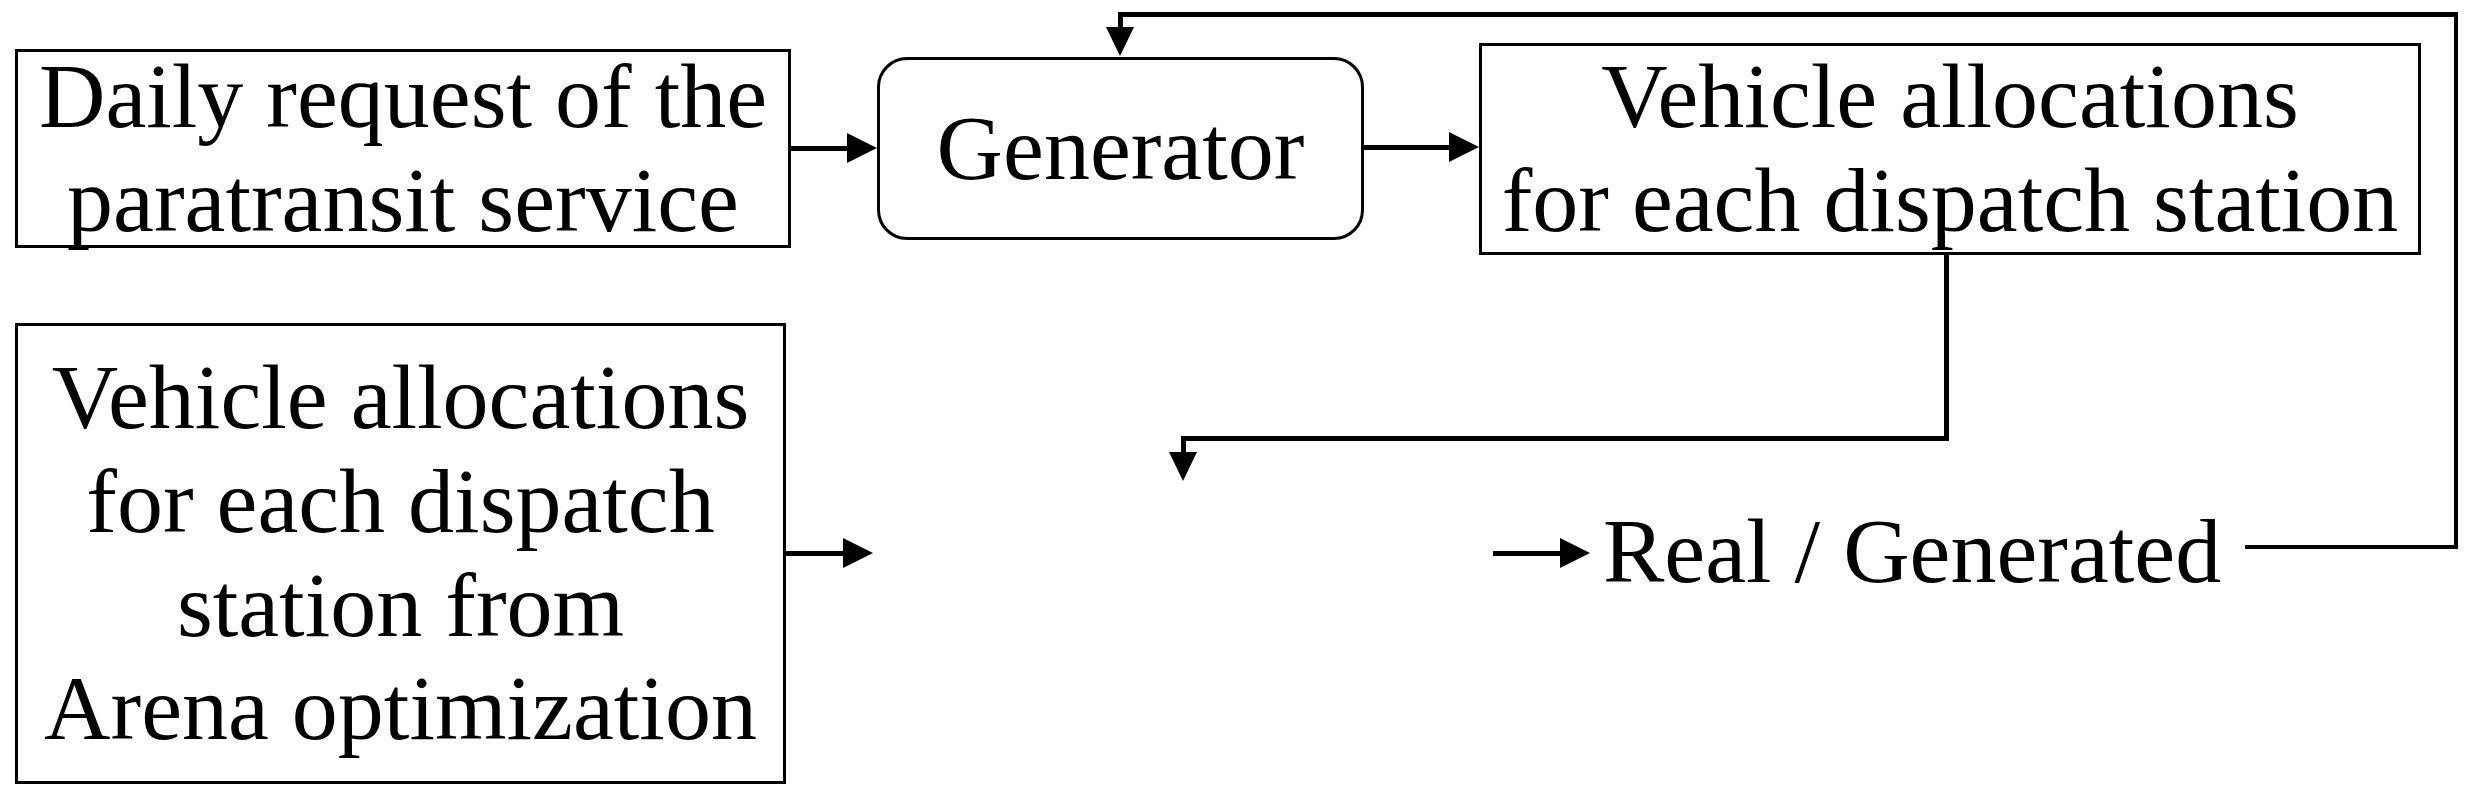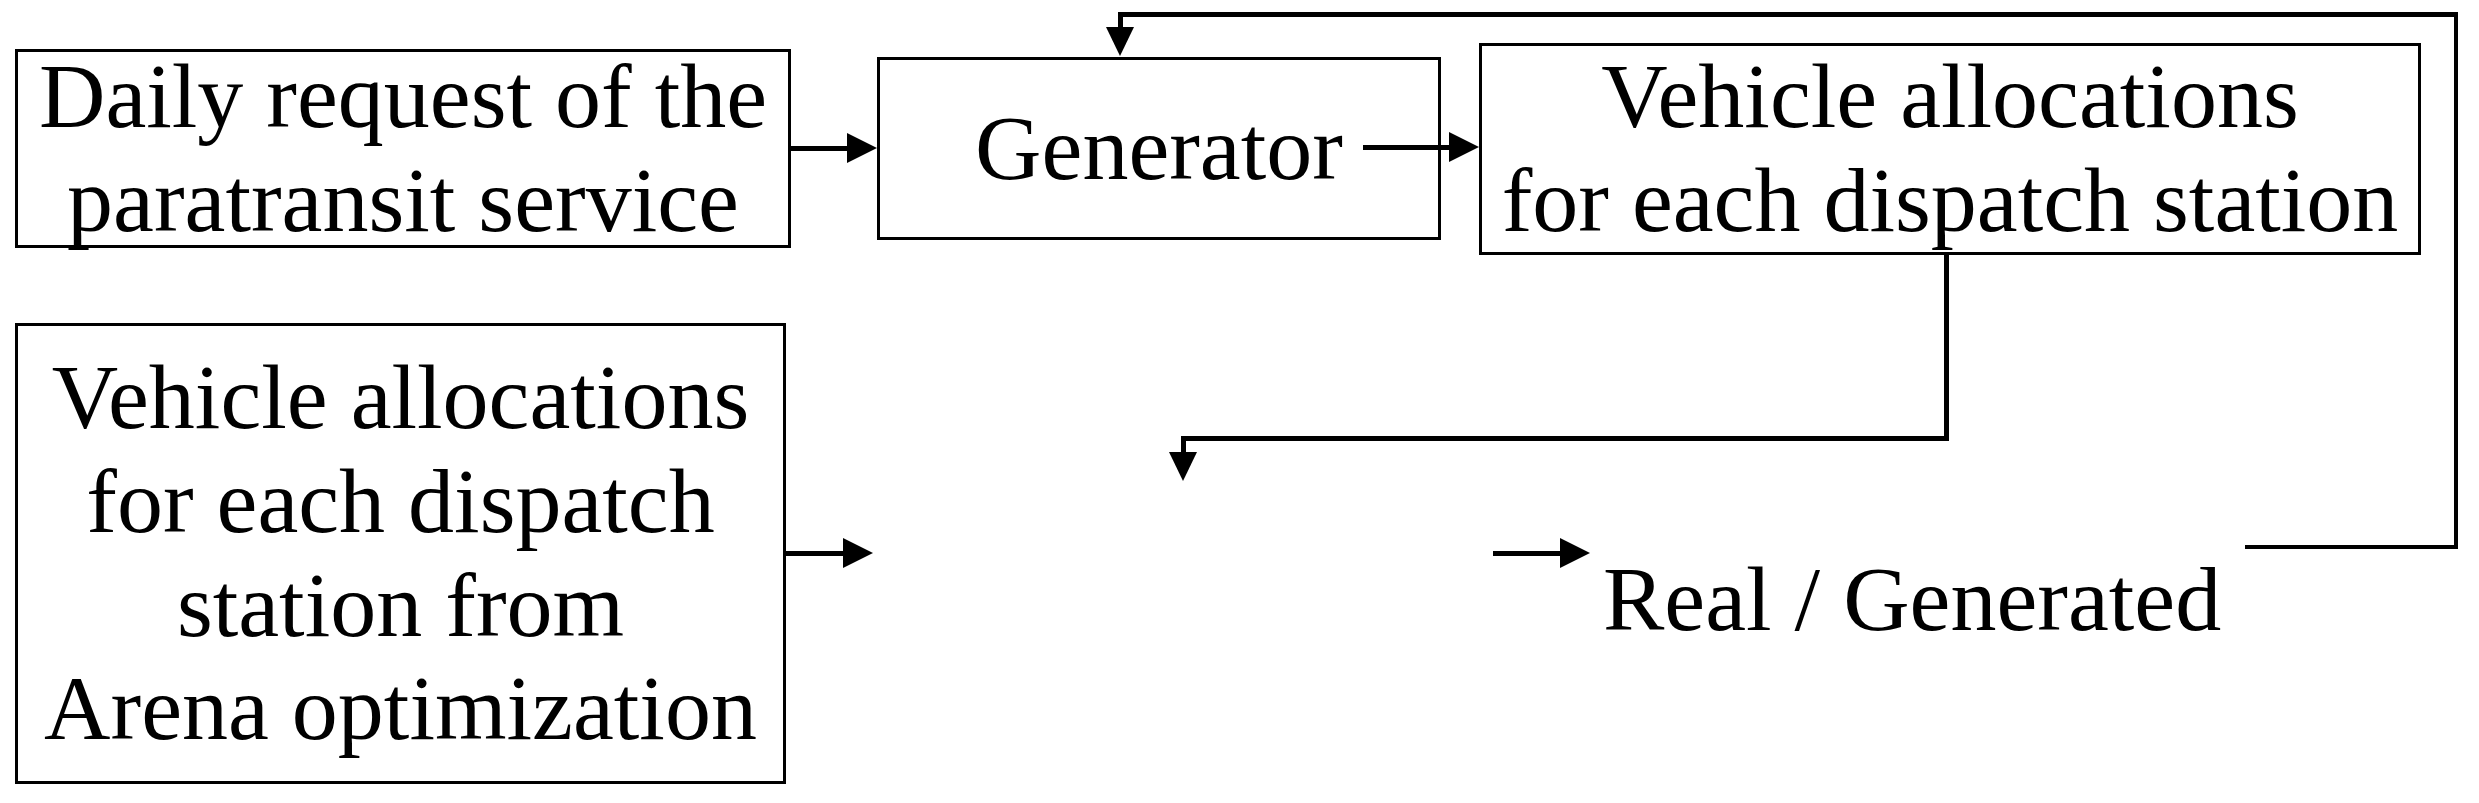--- a/index.html
+++ b/index.html
@@ -30,21 +30,20 @@
   }
   .node span {
     white-space: pre-line;
     display: block;
   }
   .free-label {
     position: absolute;
     font-size: 92px;
     line-height: 1.0;
     white-space: nowrap;
-    margin-top: 48px;
   }
   .line {
     position: absolute;
     background: #000000;
   }
   .arrow-right {
     position: absolute;
     width: 0;
     height: 0;
     border-top: 15px solid transparent;
@@ -55,21 +54,21 @@
     position: absolute;
     width: 0;
     height: 0;
     border-left: 14px solid transparent;
     border-right: 14px solid transparent;
     border-top: 29px solid #000000;
   }
 
   
   #node-daily         { left: 15px;   top: 49px;  width: 776px; height: 199px; }
-  #node-generator     { left: 877px;  top: 57px;  width: 564px; height: 183px; }
+  #node-generator     { left: 877px;  top: 57px;  width: 487px; height: 183px; border-radius: 30px; }
   #node-vehicle-gen   { left: 1479px; top: 43px;  width: 942px; height: 212px; }
   #node-arena         { left: 15px;   top: 323px; width: 771px; height: 461px; }
   #node-discriminator { left: 873px;  top: 483px; width: 621px; height: 141px; }
   #label-real-generated { left: 1603px; top: 553px; transform: translateY(-52%); }
 
   
   #e1-line { left: 790px; top: 146px; width: 62px; height: 5px; }
   #e1-head { left: 847px; top: 133px; }
   
   #e2-line { left: 1363px; top: 145px; width: 90px; height: 5px; }

